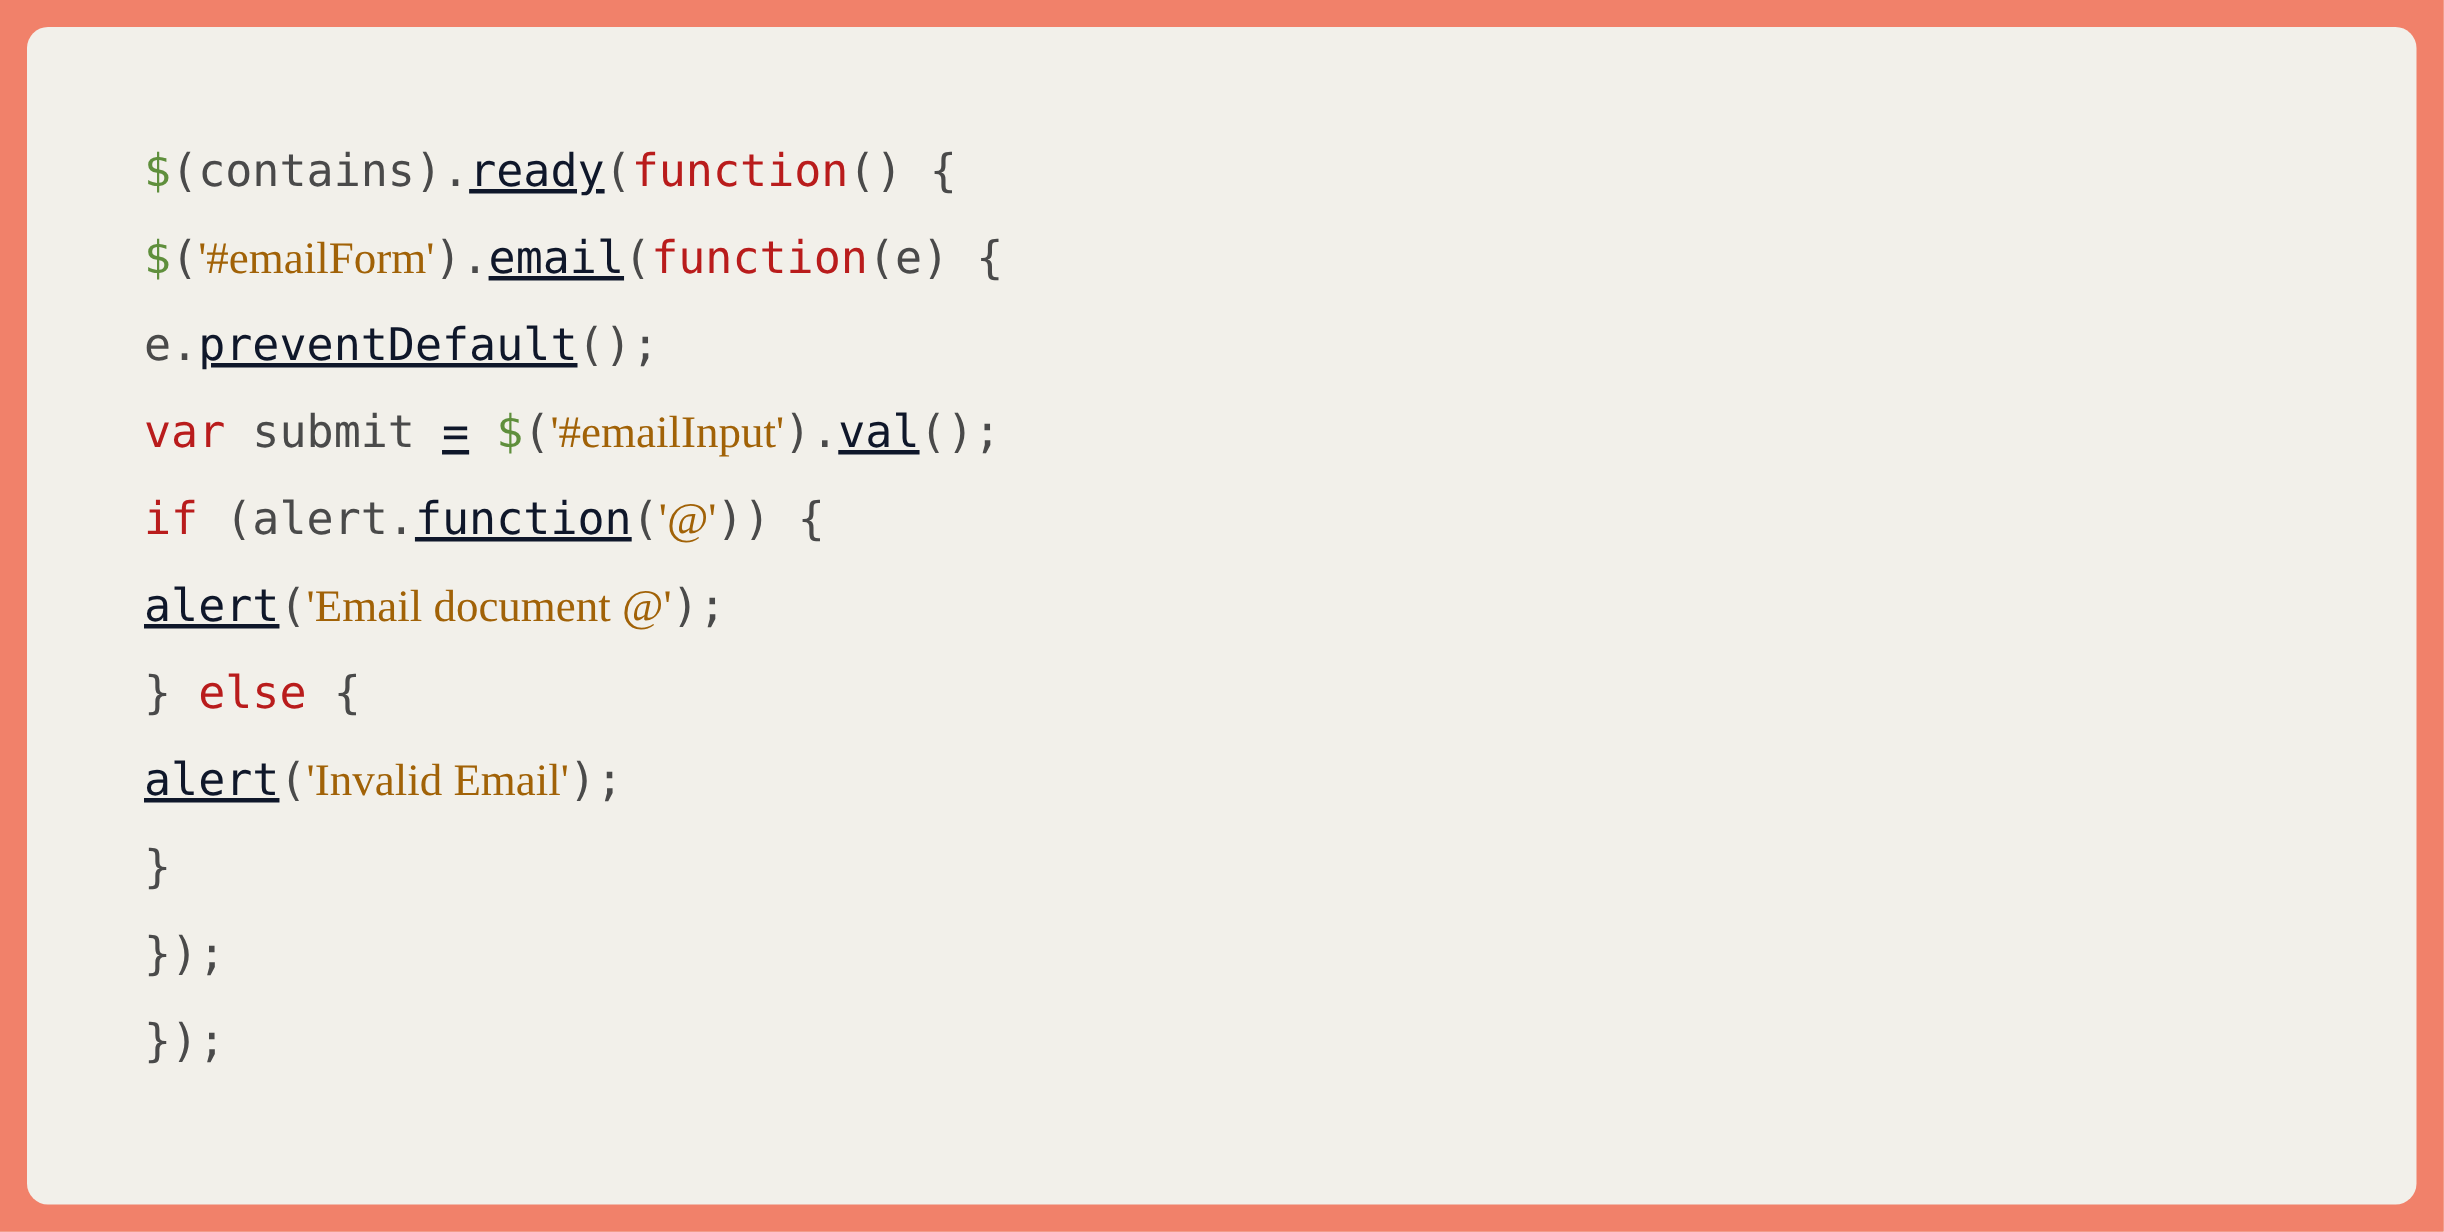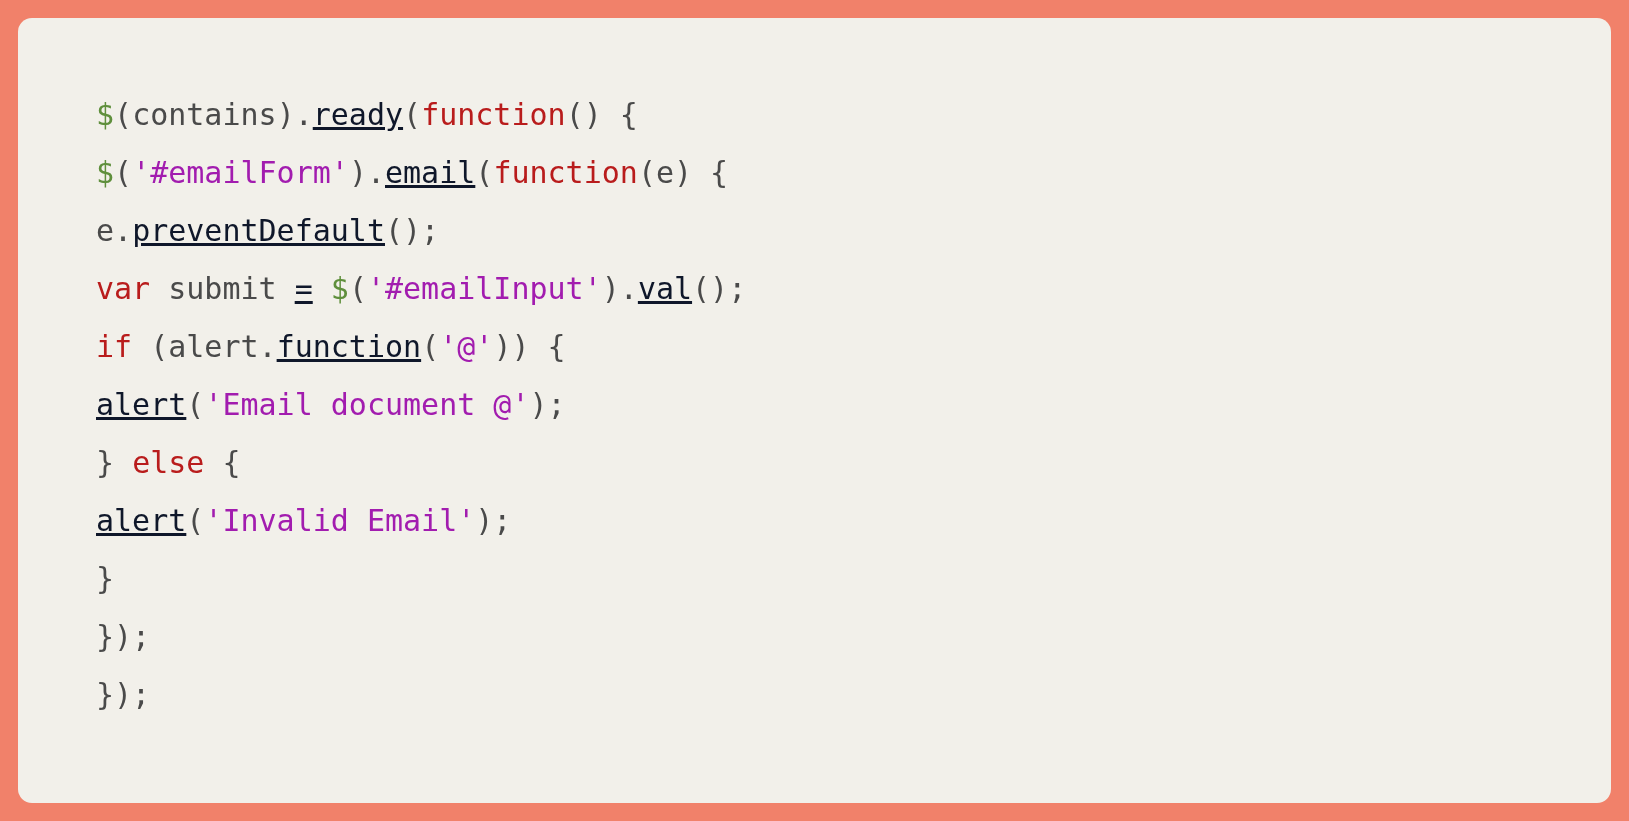--- a/index.html
+++ b/index.html
@@ -26,21 +26,21 @@
     font-size: 30px;
     line-height: 58px;
     white-space: pre;
     color: #4a4a4a;
   }
   .tok { white-space: pre; }
   .c-default { color: #4a4a4a; }
   .c-dollar  { color: #5f8f3c; }
   .c-method  { color: #0f172a; text-decoration: underline; }
   .c-keyword { color: #b91c1c; }
-  .c-string  { color: #a21caf; }
+  .c-string  { color: #a16207; font-family: Liberation Serif, serif; }
 </style>
 </head>
 <body>
 
 <div class="frame">
   <pre class="code" id="code"><span><span class="tok c-dollar">$</span><span class="tok c-default">(</span><span class="tok c-default">contains</span><span class="tok c-default">).</span><span class="tok c-method">ready</span><span class="tok c-default">(</span><span class="tok c-keyword">function</span><span class="tok c-default">() {</span></span>
 <span><span class="tok c-dollar">$</span><span class="tok c-default">(</span><span class="tok c-string">'#emailForm'</span><span class="tok c-default">).</span><span class="tok c-method">email</span><span class="tok c-default">(</span><span class="tok c-keyword">function</span><span class="tok c-default">(e) {</span></span>
 <span><span class="tok c-default">e.</span><span class="tok c-method">preventDefault</span><span class="tok c-default">();</span></span>
 <span><span class="tok c-keyword">var</span><span class="tok c-default"> submit </span><span class="tok c-method">=</span><span class="tok c-default"> </span><span class="tok c-dollar">$</span><span class="tok c-default">(</span><span class="tok c-string">'#emailInput'</span><span class="tok c-default">).</span><span class="tok c-method">val</span><span class="tok c-default">();</span></span>
 <span><span class="tok c-keyword">if</span><span class="tok c-default"> (alert.</span><span class="tok c-method">function</span><span class="tok c-default">(</span><span class="tok c-string">'@'</span><span class="tok c-default">)) {</span></span>

